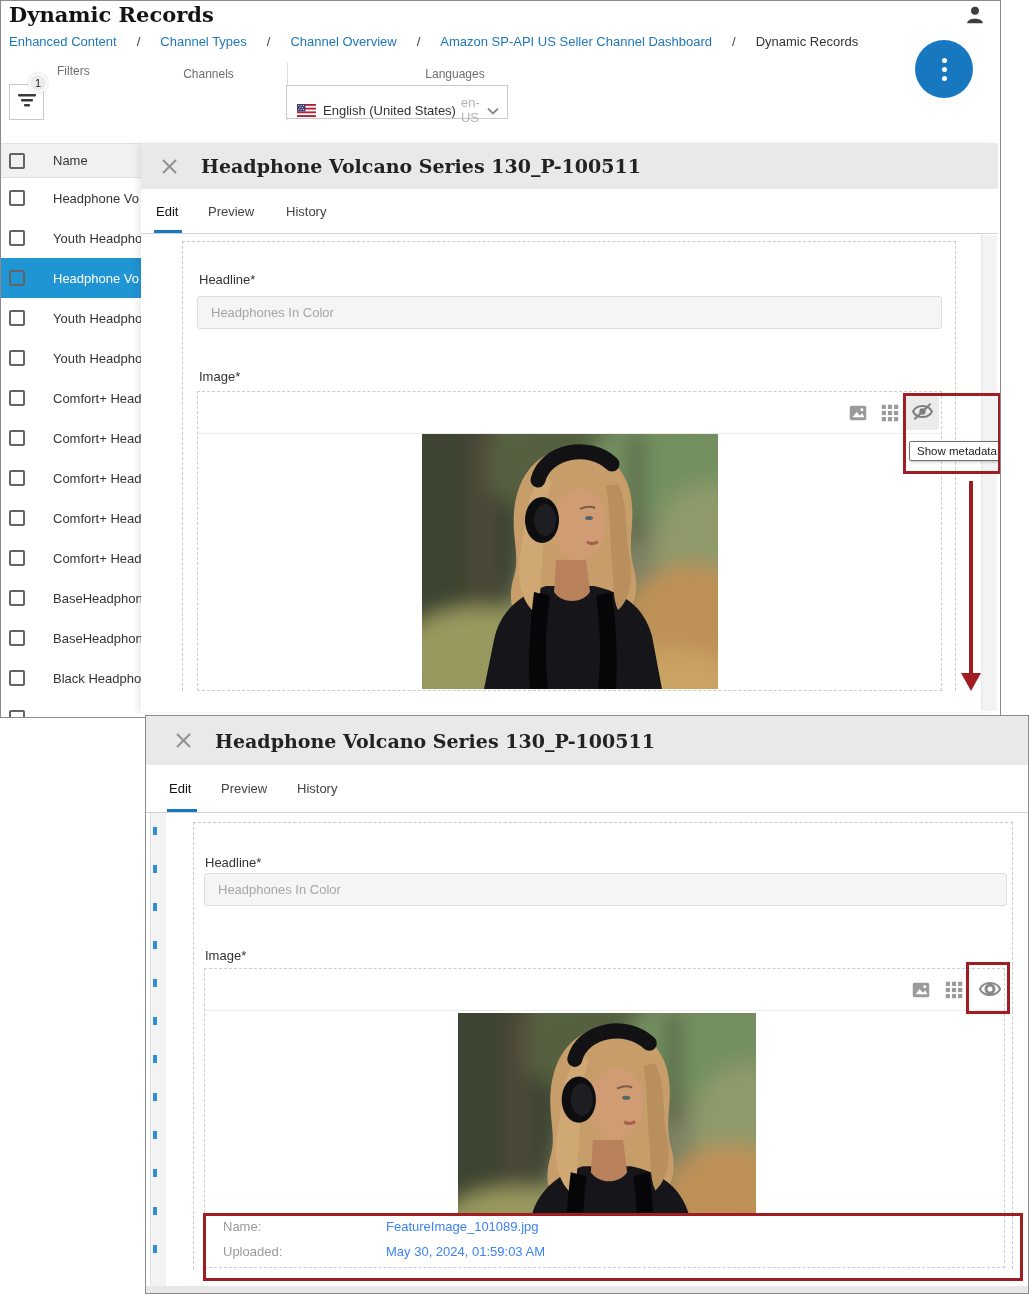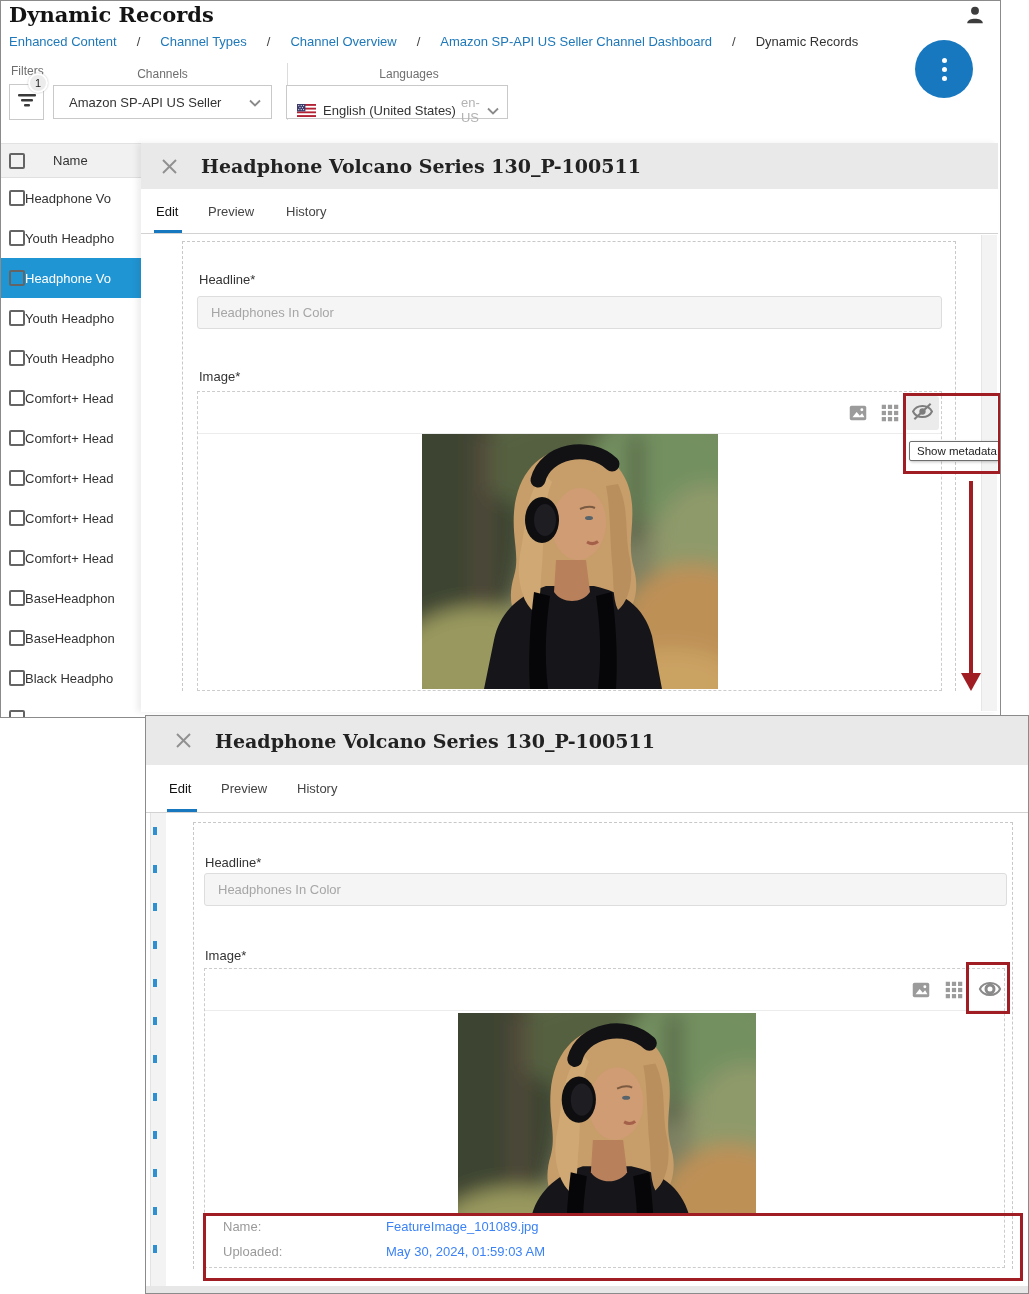--- a/index.html
+++ b/index.html
@@ -14,21 +14,21 @@
 
   
   .page-title { left:8px; top:1px; font-family:"DejaVu Serif",serif; font-size:21px; font-weight:bold; color:#141414; }
   .person-ico { left:963px; top:3px; width:22px; height:22px; }
   .breadcrumb { left:8px; top:33px; font-size:13px; display:flex; gap:20px; white-space:nowrap; }
   .breadcrumb a { color:#1e78b9; text-decoration:none; cursor:pointer; }
   .breadcrumb .sep { color:#444; }
   .breadcrumb .cur { color:#333; }
 
   
-  .mini-label { font-size:12px; color:#6e6e6e; }
+  .mini-label { font-size:12px; color:#6e6e6e;margin-left:46px; }
   .filters-label { left:10px; top:63px; }
   .filter-btn { left:8px; top:83px; width:35px; height:36px; background:#fff; border:1px solid #c9c9c9; display:flex; align-items:center; justify-content:center; cursor:pointer; }
   .filter-badge { left:27px; top:72px; width:20px; height:20px; border-radius:50%; background:#ececec; border:2px solid #fff; font-size:11px; color:#222; display:flex; align-items:center; justify-content:center; box-shadow:0 0 2px rgba(0,0,0,.25); }
   .channels-label { left:52px; top:66px; width:219px; text-align:center; }
   .languages-label { left:297px; top:66px; width:222px; text-align:center; }
   .select { position:absolute; height:34px; background:#fff; border:1px solid #c9c9c9; display:flex; align-items:center; font-size:13px; color:#333; cursor:pointer; }
   .sel-channels { left:52px; top:84px; width:219px; padding:0 10px 0 15px; }
   .sel-langs { left:285px; top:84px; width:222px; padding:16px 8px 0 10px; }
   .select .grow { flex:1; }
   .locale { color:#b3b3b3; margin-left:5px; }
@@ -36,21 +36,21 @@
   .flag { width:19px; height:13px; margin-right:7px; flex:none; }
 
   .fab { left:914px; top:39px; width:58px; height:58px; border-radius:50%; background:#1878bf; border:none; display:flex; flex-direction:column; align-items:center; justify-content:center; gap:4px; cursor:pointer; }
   .fab i { width:5px; height:5px; border-radius:50%; background:#fff; }
 
   
   .list-header { left:0; top:142px; width:140px; height:35px; background:#f1f1f1; border-top:1px solid #e2e2e2; border-bottom:1px solid #e0e0e0; display:flex; align-items:center; font-size:13px; color:#333; }
   .cb { width:16px; height:16px; border:2px solid #646464; border-radius:2px; background:transparent; flex:none; margin-left:8px; cursor:pointer; }
   .list-header span.hl { margin-left:28px; }
   .lrow { position:absolute; left:0; width:140px; height:40px; display:flex; align-items:center; font-size:13px; color:#333; cursor:pointer; overflow:hidden; white-space:nowrap; }
-  .lrow .rl { }
+  .lrow .rl { margin-left:28px; }
   .lrow.sel { background:#2095d3; color:#fff; }
 
   
   .detail { position:absolute; left:140px; top:142px; width:857px; height:569px; background:#fff; box-shadow:-4px 0 6px rgba(0,0,0,.07); }
   .d-header { height:46px; background:#e9e9e9; display:flex; align-items:center; }
   .d-close { margin-left:17px; width:22px; height:22px; background:none; border:none; cursor:pointer; display:flex; align-items:center; justify-content:center; }
   .d-title { margin-left:21px; font-family:"DejaVu Serif",serif; font-size:19px; color:#222; white-space:nowrap; }
   .d-tabs { position:relative; height:45px; border-bottom:1px solid #d2d2d2; background:#fff; }
   .tab { position:absolute; top:0; height:44px; display:flex; align-items:center; font-size:13px; color:#444; background:none; border:none; cursor:pointer; }
   .tab.active { color:#111; }
@@ -116,26 +116,20 @@
       <svg width="20" height="15" viewBox="0 0 20 15">
           <rect x="1" y="1" width="18" height="2.4" rx="1" fill="#3a3a3a"></rect>
           <rect x="4" y="6" width="12" height="2.4" rx="1" fill="#3a3a3a"></rect>
           <rect x="7" y="11" width="6" height="2.4" rx="1" fill="#3a3a3a"></rect>
         </svg>
     </span>
   </button>
   <div class="abs filter-badge">1</div>
 
   <div class="abs mini-label channels-label">Channels</div>
-  <div class="select sel-channels">
-    <span class="grow">Amazon SP-API US Seller</span>
-    <span><svg width="12" height="8">
-          <polyline points="1,1.5 6,6.5 11,1.5" fill="none" stroke="#8a8a8a" stroke-width="1.8"></polyline>
-        </svg></span>
-  </div>
 
   <div class="abs vdivider"></div>
 
   <div class="abs mini-label languages-label">Languages</div>
   <div class="select sel-langs">
     <span class="flag">
       <svg width="19" height="13" viewBox="0 0 19 13">
           <rect width="19" height="13" fill="#b22234"></rect>
           <g fill="#fff">
             <rect y="1.85" width="19" height="1.85"></rect>

